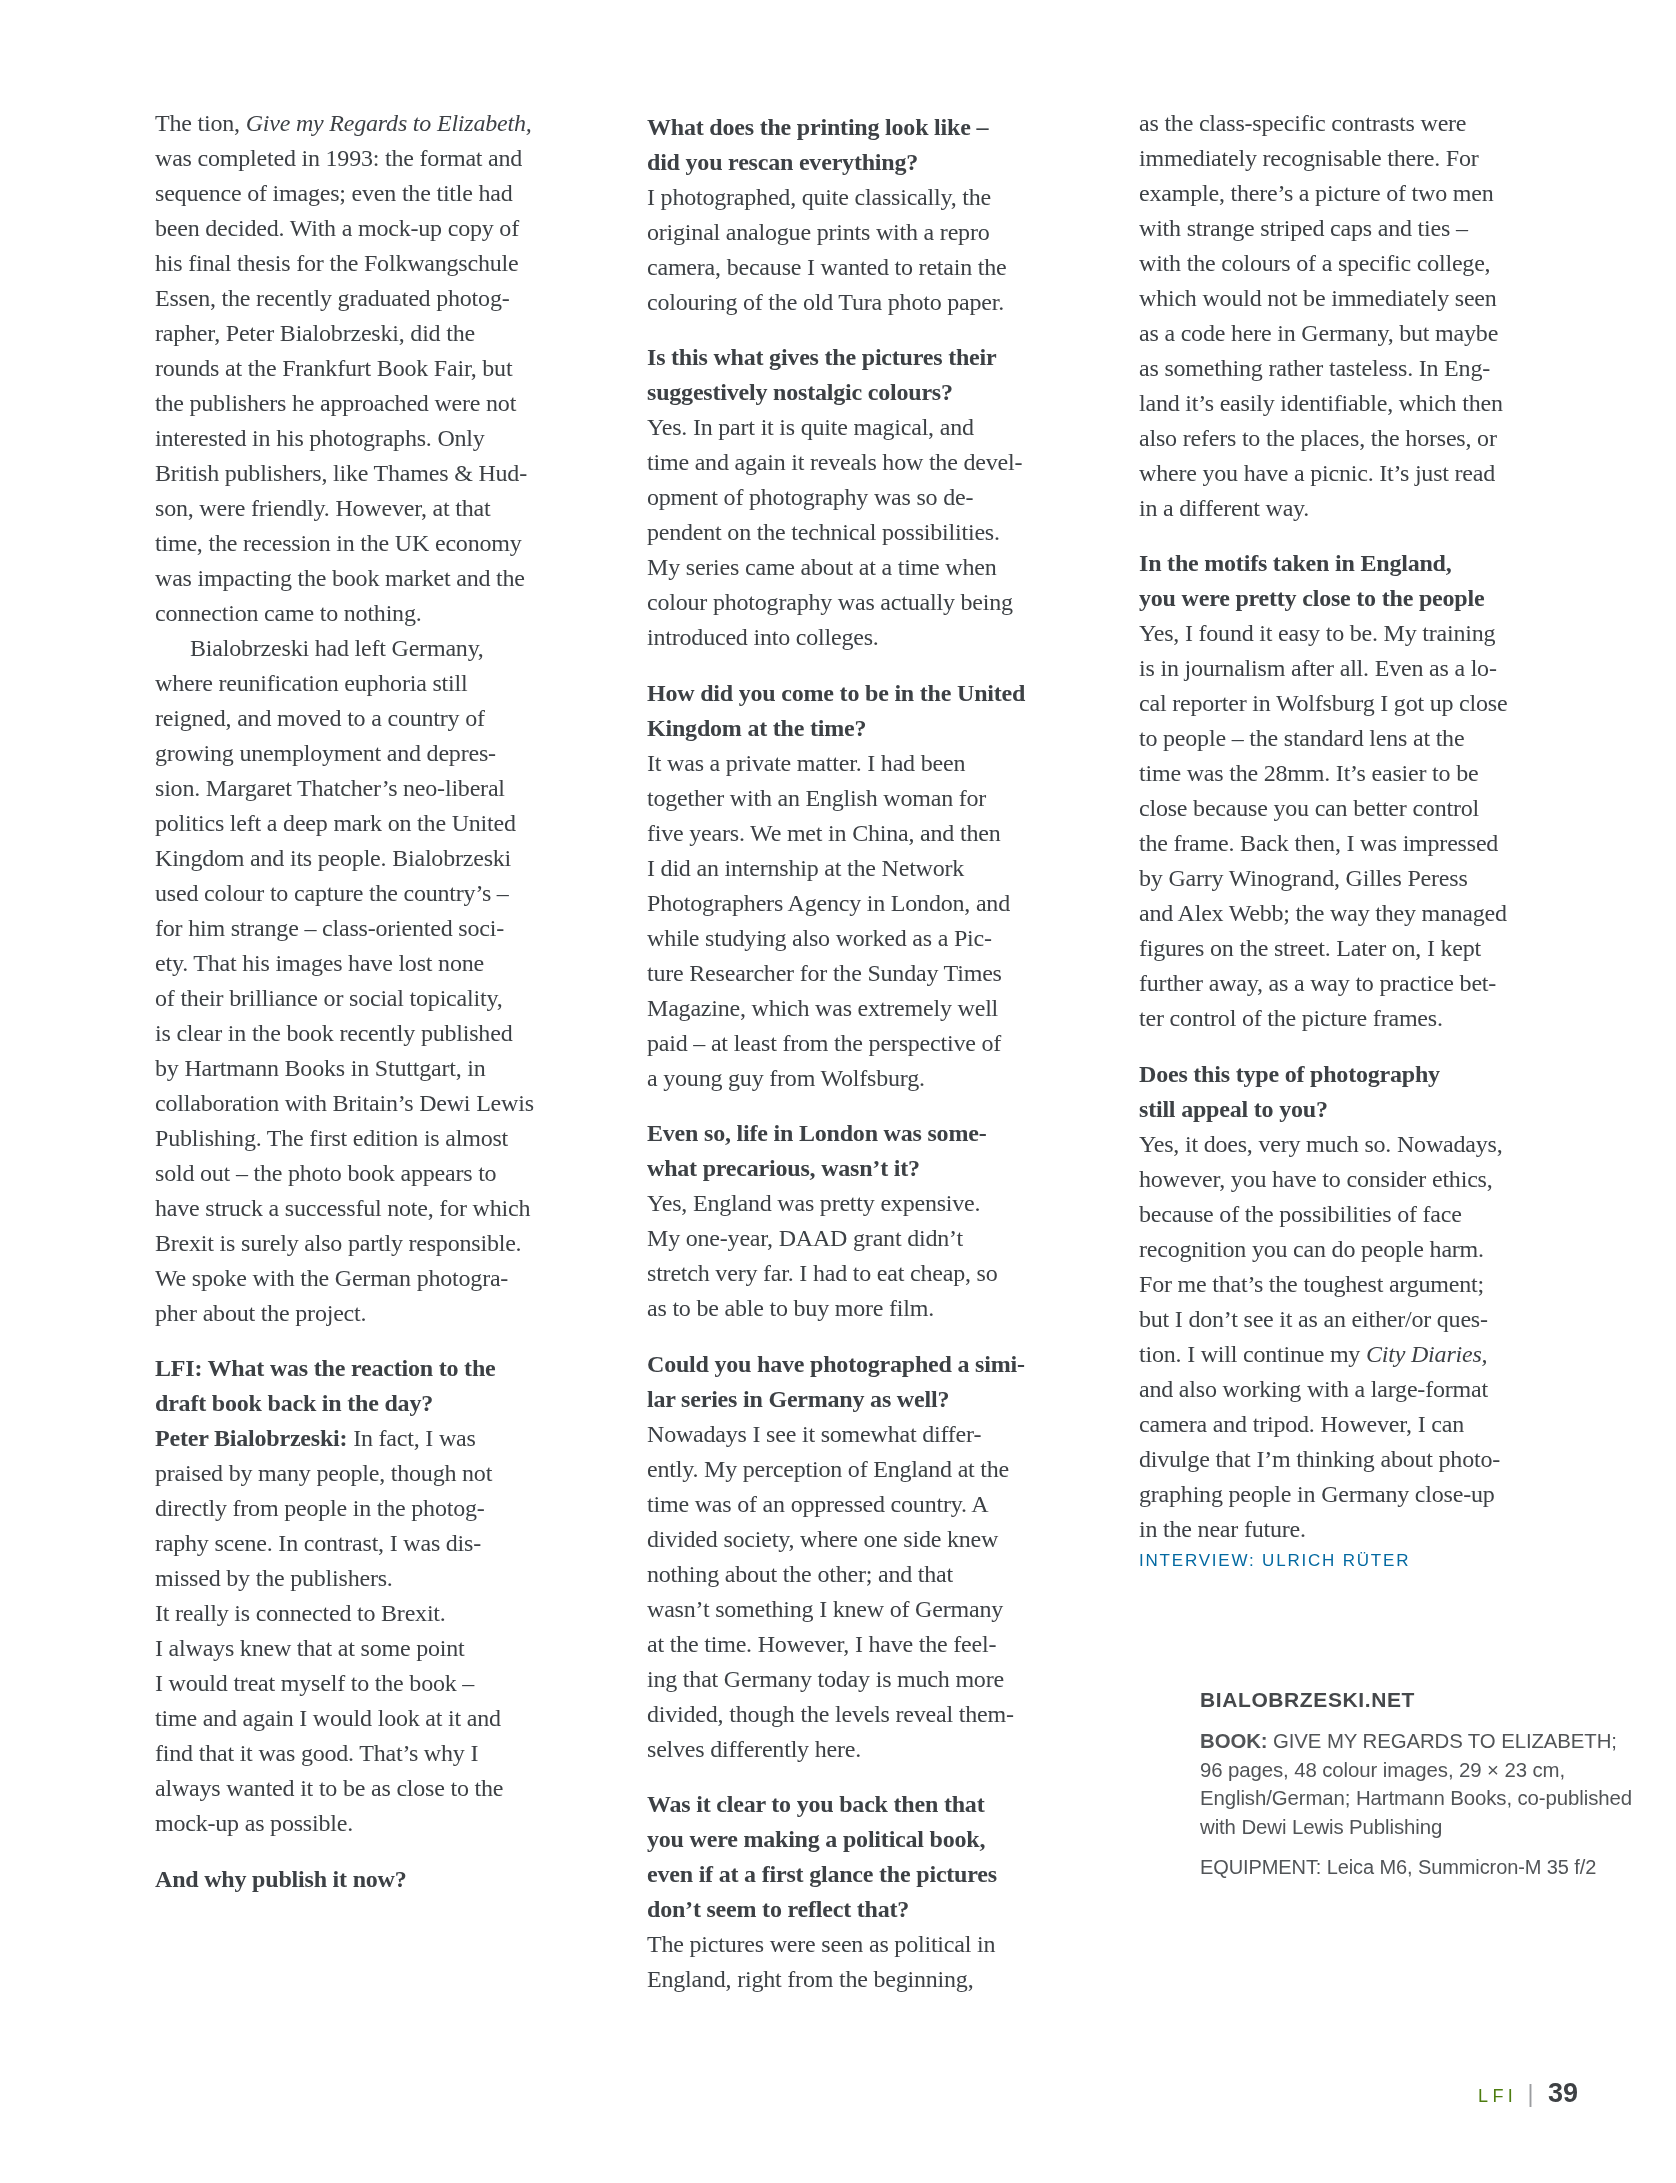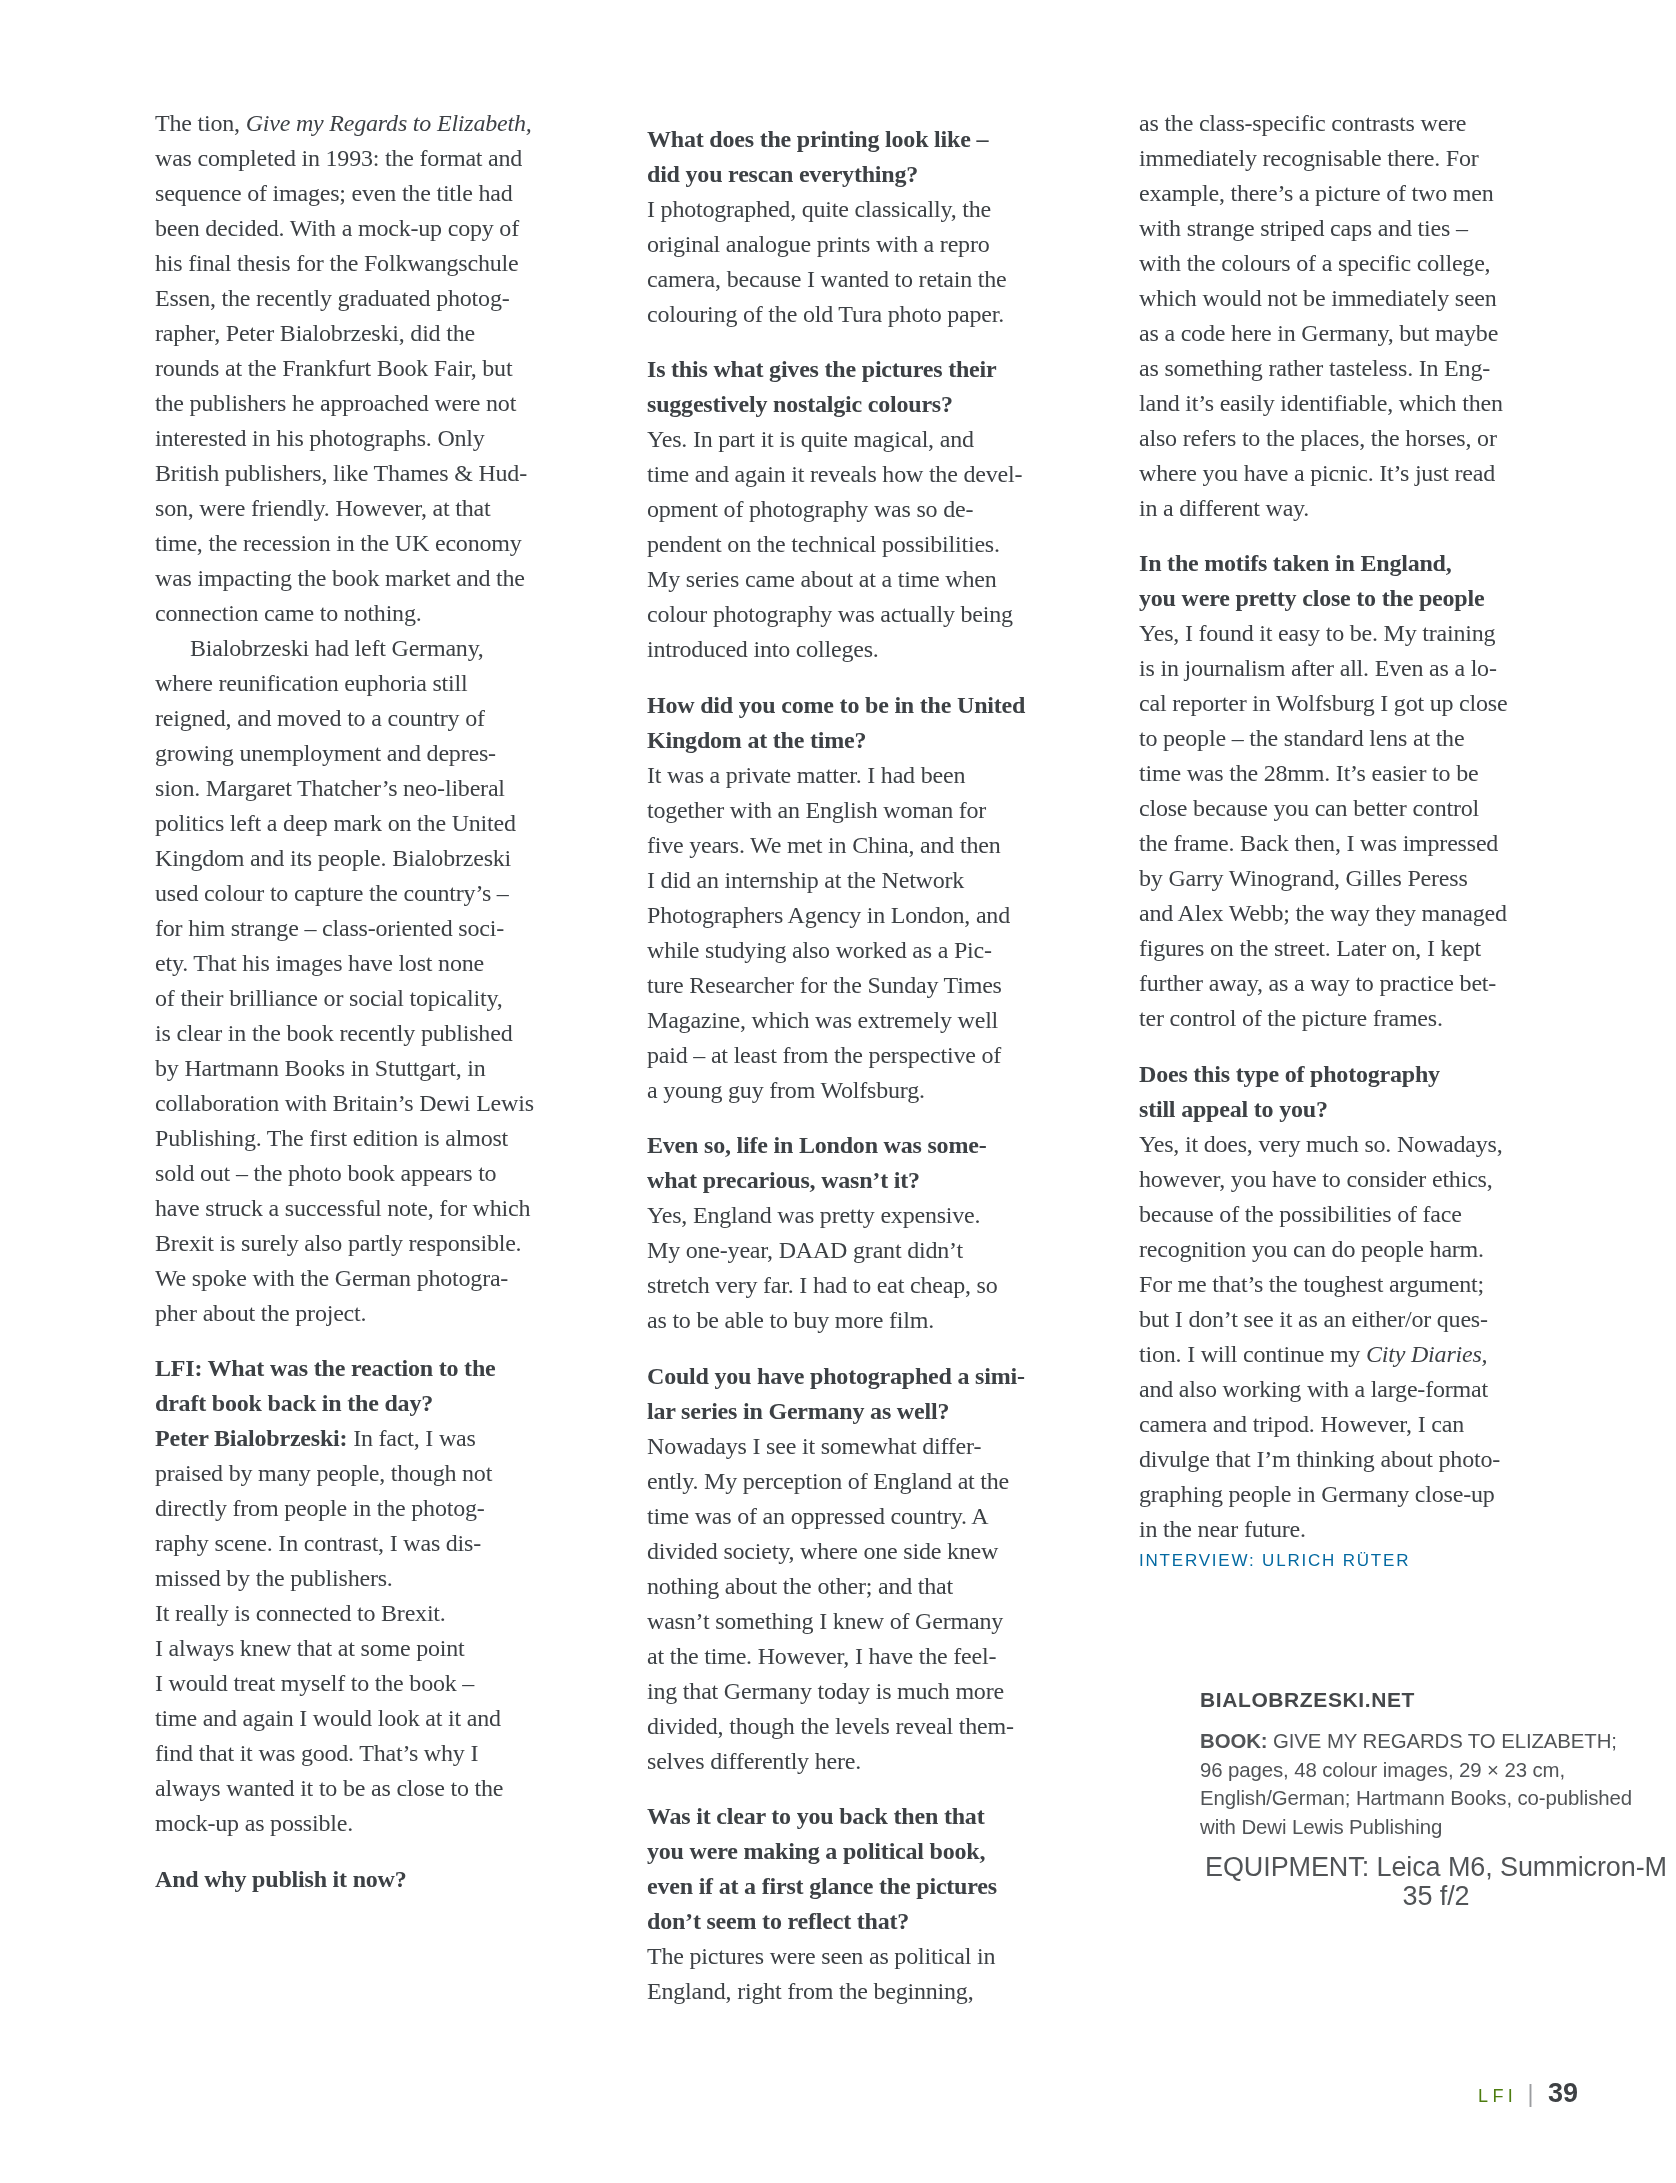--- a/index.html
+++ b/index.html
@@ -20,21 +20,21 @@
     font-size:24px;
     line-height:35px;
     letter-spacing:-0.2px;
     color:#3d4145;
   }
   .col1{left:155px;}
   .col2{left:647px;}
   .col3{left:1139px;}
   .blk{white-space:pre-line;}
   .blk.q{font-weight:bold;margin-top:20.4px;}
-  .blk.q:first-child{margin-top:16px;}
+  .blk.q:first-child{margin-top:4px;}
   .blk.p-indent{text-indent:35px;}
   .blk.credit{
     font-family:"Liberation Sans","DejaVu Sans",sans-serif;
     font-size:17px;
     line-height:22px;
     letter-spacing:1.8px;
     color:#0369a1;
     margin-top:2.9px;
     white-space:normal;
   }
@@ -57,25 +57,24 @@
   }
   .info-book{
     margin:15.3px 0 0 0;
     font-size:20.4px;
     line-height:28.4px;
     letter-spacing:-0.1px;
     white-space:pre-line;
   }
   .info-equip{
     margin:12.4px 0 0 0;
-    font-size:27px;
+    font-size:20px;
     line-height:28.4px;
     letter-spacing:-0.1px;
     white-space:pre-line;
-    text-align:center;
   }
   .info .lbl{font-weight:bold;}
   .footer{
     position:absolute;
     top:2078px;
     right:99px;
     display:flex;
     align-items:baseline;
     font-family:"Liberation Sans","DejaVu Sans",sans-serif;
   }

